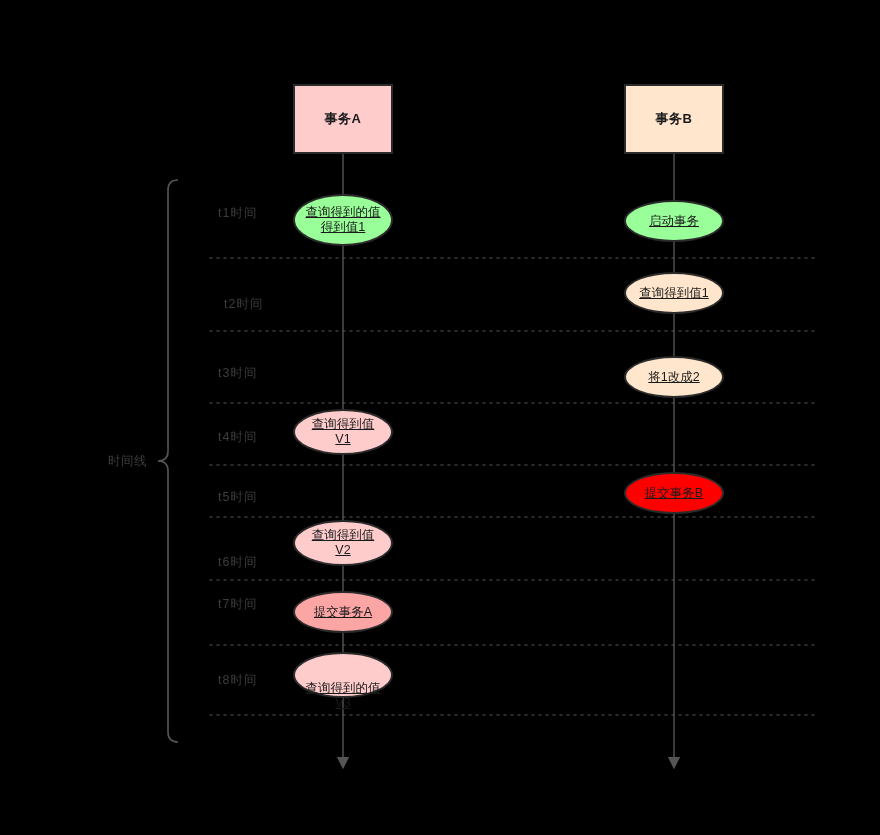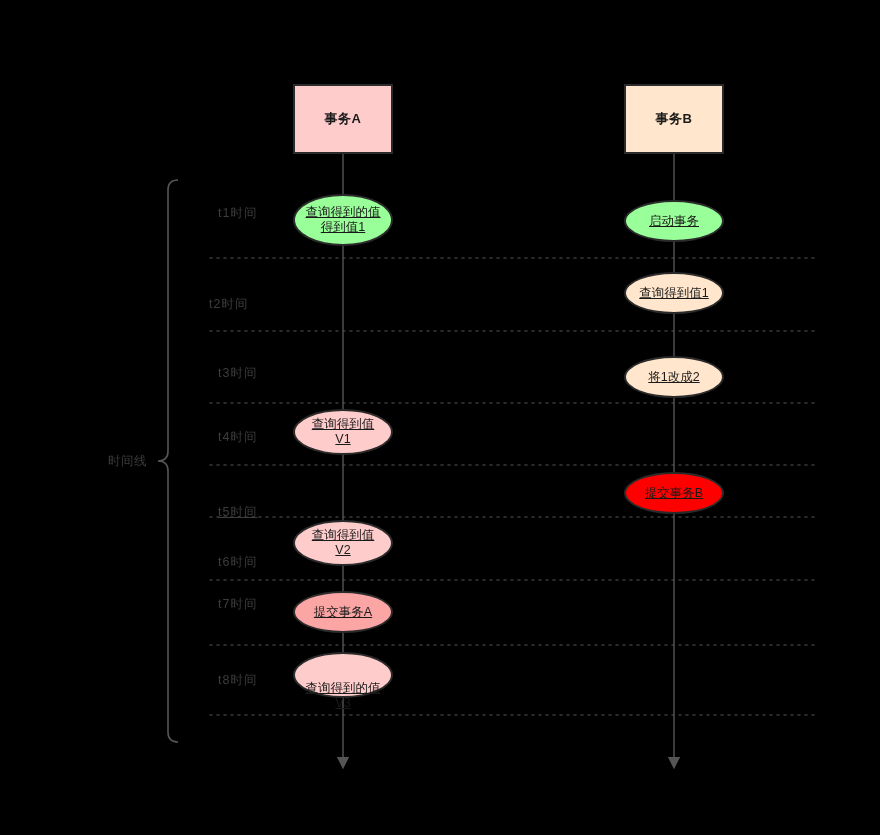--- a/index.html
+++ b/index.html
@@ -110,24 +110,24 @@
       <div class="lane-header" style="left: 293px; top: 84px; width: 100px; height: 70px; background: rgb(255, 204, 204); border-color: rgb(43, 43, 43);">
         <span>事务A</span>
       </div>
       <div class="lane-header" style="left: 624px; top: 84px; width: 100px; height: 70px; background: rgb(255, 230, 204); border-color: rgb(43, 43, 43);">
         <span>事务B</span>
       </div>
     </div>
 
   <div id="time-labels">
       <div class="time-label" style="left: 218px; top: 205px;">t1时间</div>
-      <div class="time-label" style="left: 209px; top: 296px;">t2时间</div>
+      <div class="time-label" style="left: 224px; top: 296px;">t2时间</div>
       <div class="time-label" style="left: 218px; top: 365px;">t3时间</div>
       <div class="time-label" style="left: 218px; top: 429px;">t4时间</div>
-      <div class="time-label" style="left: 218px; top: 504px; text-decoration: underline;">t5时间</div>
+      <div class="time-label" style="left: 218px; top: 489px;">t5时间</div>
       <div class="time-label" style="left: 218px; top: 554px;">t6时间</div>
       <div class="time-label" style="left: 218px; top: 596px;">t7时间</div>
       <div class="time-label" style="left: 218px; top: 672px;">t8时间</div>
     </div>
 
   <div id="nodes">
       <div class="node" style="left: 293px; top: 194px; width: 100px; height: 52px; background: rgb(153, 255, 153); border-color: rgb(43, 43, 43);"><span style="white-space: pre-line;">查询得到的值
 得到值1</span></div>
       <div class="node" style="left: 624px; top: 200px; width: 100px; height: 42px; background: rgb(153, 255, 153); border-color: rgb(43, 43, 43);"><span style="white-space: pre-line;">启动事务</span></div>
       <div class="node" style="left: 624px; top: 272px; width: 100px; height: 42px; background: rgb(255, 230, 204); border-color: rgb(43, 43, 43);"><span style="white-space: pre-line;">查询得到值1</span></div>

